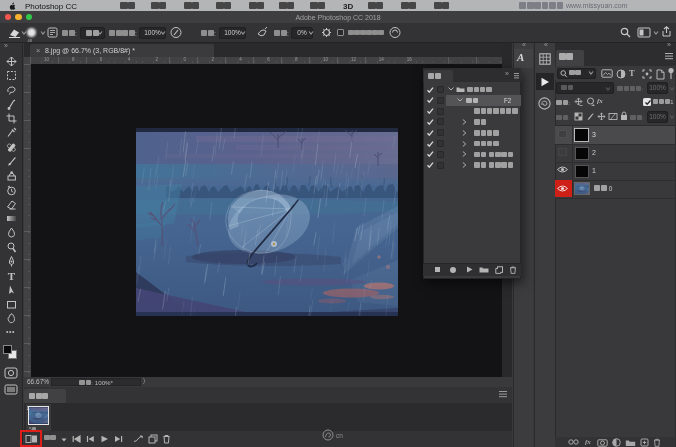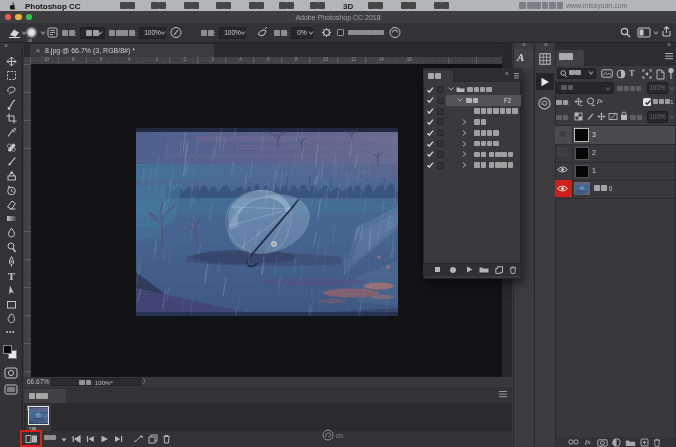--- a/index.html
+++ b/index.html
@@ -6,21 +6,21 @@
 .q{display:inline-block;background:currentColor;opacity:.72;border-radius:1px;width:.88em;height:.88em;margin:0 .06em;vertical-align:-.08em}
 .ab{position:absolute}
 .fld{position:absolute;background:#272729;border:1px solid #202022;border-radius:2px;color:#cfcfcf;font-size:6.5px;line-height:10px;text-align:center}
 .lab{position:absolute;color:#b2b2b2;font-size:6.5px;white-space:nowrap}
 </style></head><body>
 <div id="app">
 <div class="ab" style="left:0;top:0;width:676px;height:11px;background:#b3b5b7"></div>
 <svg style="position:absolute;left:8px;top:2px" width="8" height="8" viewBox="0 0 8 8">
       <path d="M4.6 1.2 c.5-.6 1.3-.7 1.3-.7 s.1.8-.4 1.4 c-.5.6-1.2.6-1.2.6 s-.2-.7.3-1.3 Z M5.8 2.8 c.8 0 1.4.5 1.4.5 s-.8.5-.8 1.4 c0 1 .9 1.4.9 1.4 s-.6 1.7-1.5 1.7 c-.4 0-.6-.2-1.1-.2 s-.8.2-1.1.2 c-.8 0-1.8-1.6-1.8-2.9 c0-1.3.9-2 1.7-2 c.5 0 .9.3 1.2.3 c.3 0 .7-.4 1.1-.4 Z" fill="#1a1a1a"></path>
     </svg>
-<div class="ab" style="left:25px;top:1.5px;font-size:8px;font-weight:bold;color:#141414">Photoshop CC</div>
+<div class="ab" style="left:25px;top:1.5px;font-size:8px;font-weight:normal;color:#141414">Photoshop CC</div>
 <div class="ab" style="left:120px;top:1.5px;font-size:8px;color:#1c1c1c"><i class="q"></i><i class="q"></i></div>
 <div class="ab" style="left:151px;top:1.5px;font-size:8px;color:#1c1c1c"><i class="q"></i><i class="q"></i></div>
 <div class="ab" style="left:184px;top:1.5px;font-size:8px;color:#1c1c1c"><i class="q"></i><i class="q"></i></div>
 <div class="ab" style="left:216px;top:1.5px;font-size:8px;color:#1c1c1c"><i class="q"></i><i class="q"></i></div>
 <div class="ab" style="left:249px;top:1.5px;font-size:8px;color:#1c1c1c"><i class="q"></i><i class="q"></i></div>
 <div class="ab" style="left:279px;top:1.5px;font-size:8px;color:#1c1c1c"><i class="q"></i><i class="q"></i></div>
 <div class="ab" style="left:310px;top:1.5px;font-size:8px;color:#1c1c1c"><i class="q"></i><i class="q"></i></div>
 <div class="ab" style="left:343px;top:1.5px;font-size:8px;font-weight:bold;color:#1c1c1c">3D</div>
 <div class="ab" style="left:368px;top:1.5px;font-size:8px;color:#1c1c1c"><i class="q"></i><i class="q"></i></div>
 <div class="ab" style="left:401px;top:1.5px;font-size:8px;color:#1c1c1c"><i class="q"></i><i class="q"></i></div>

